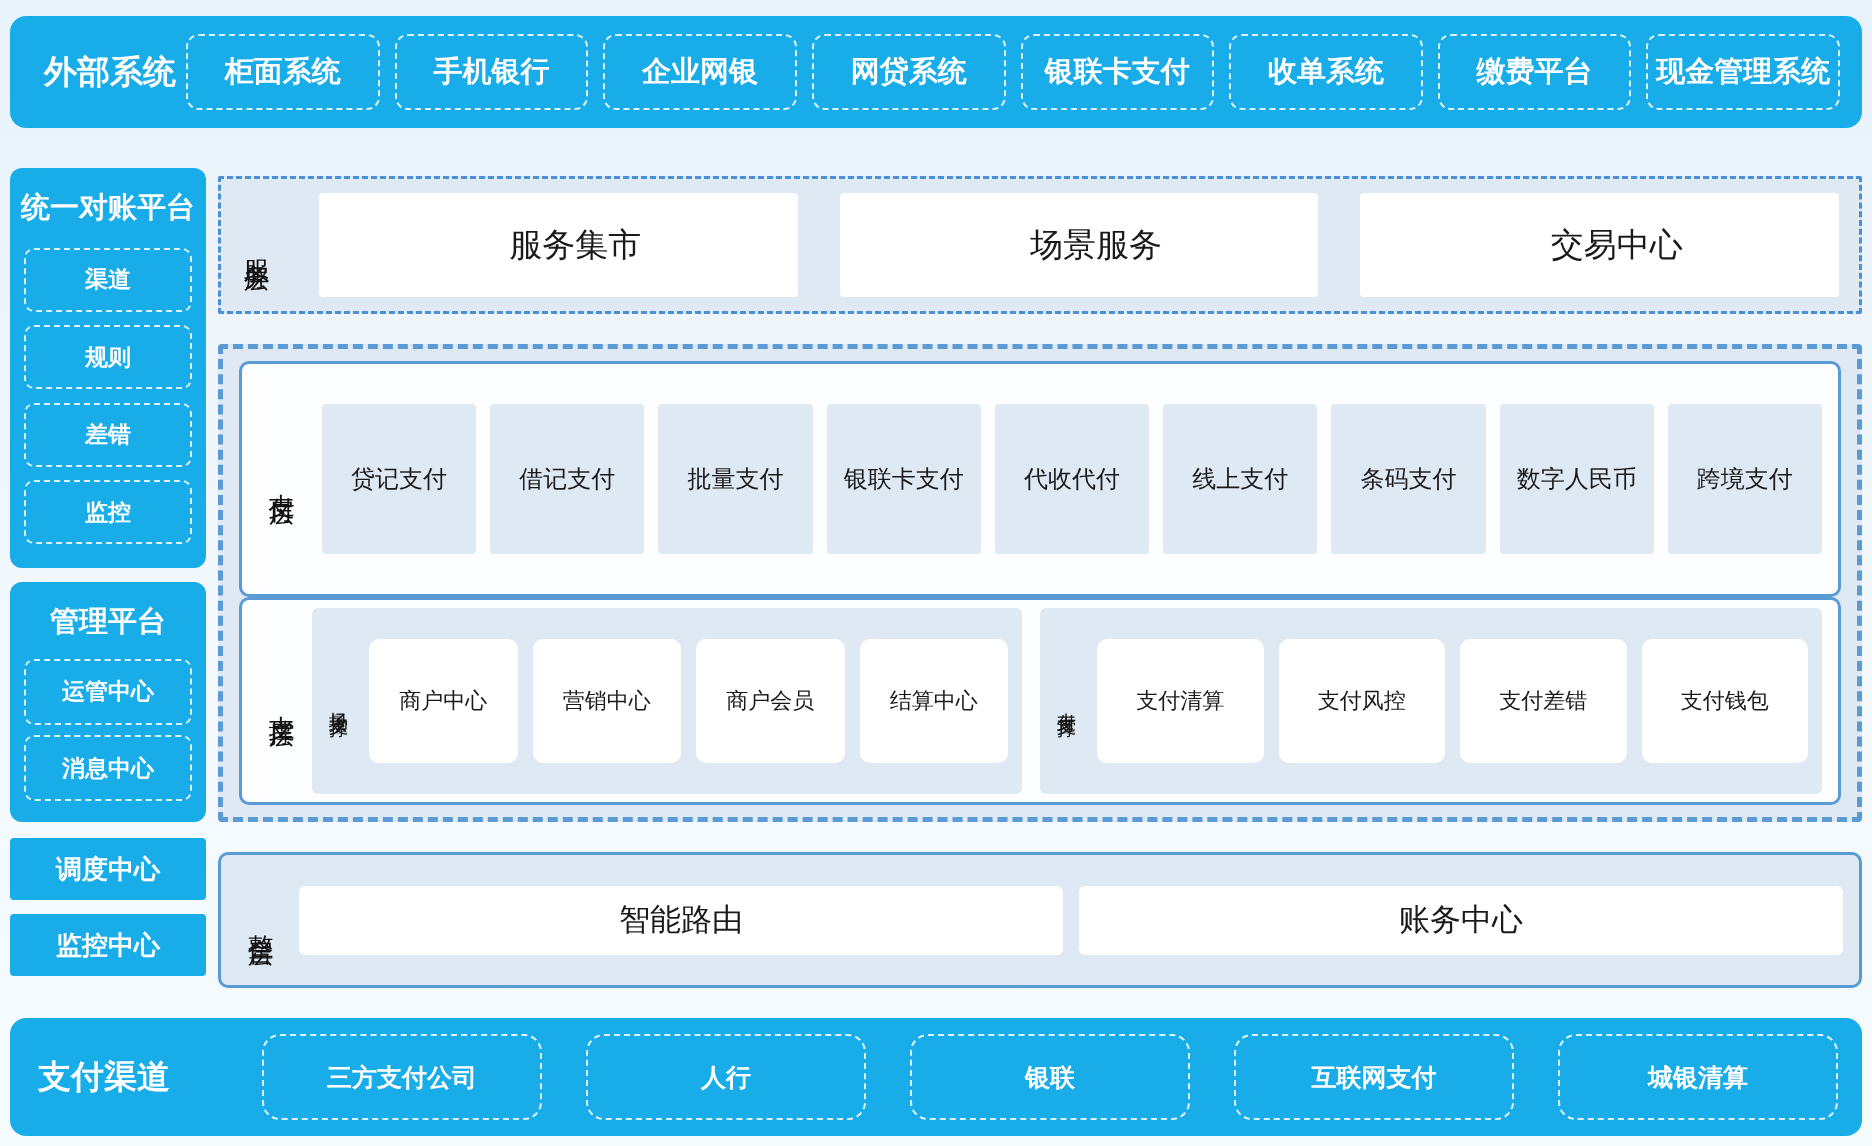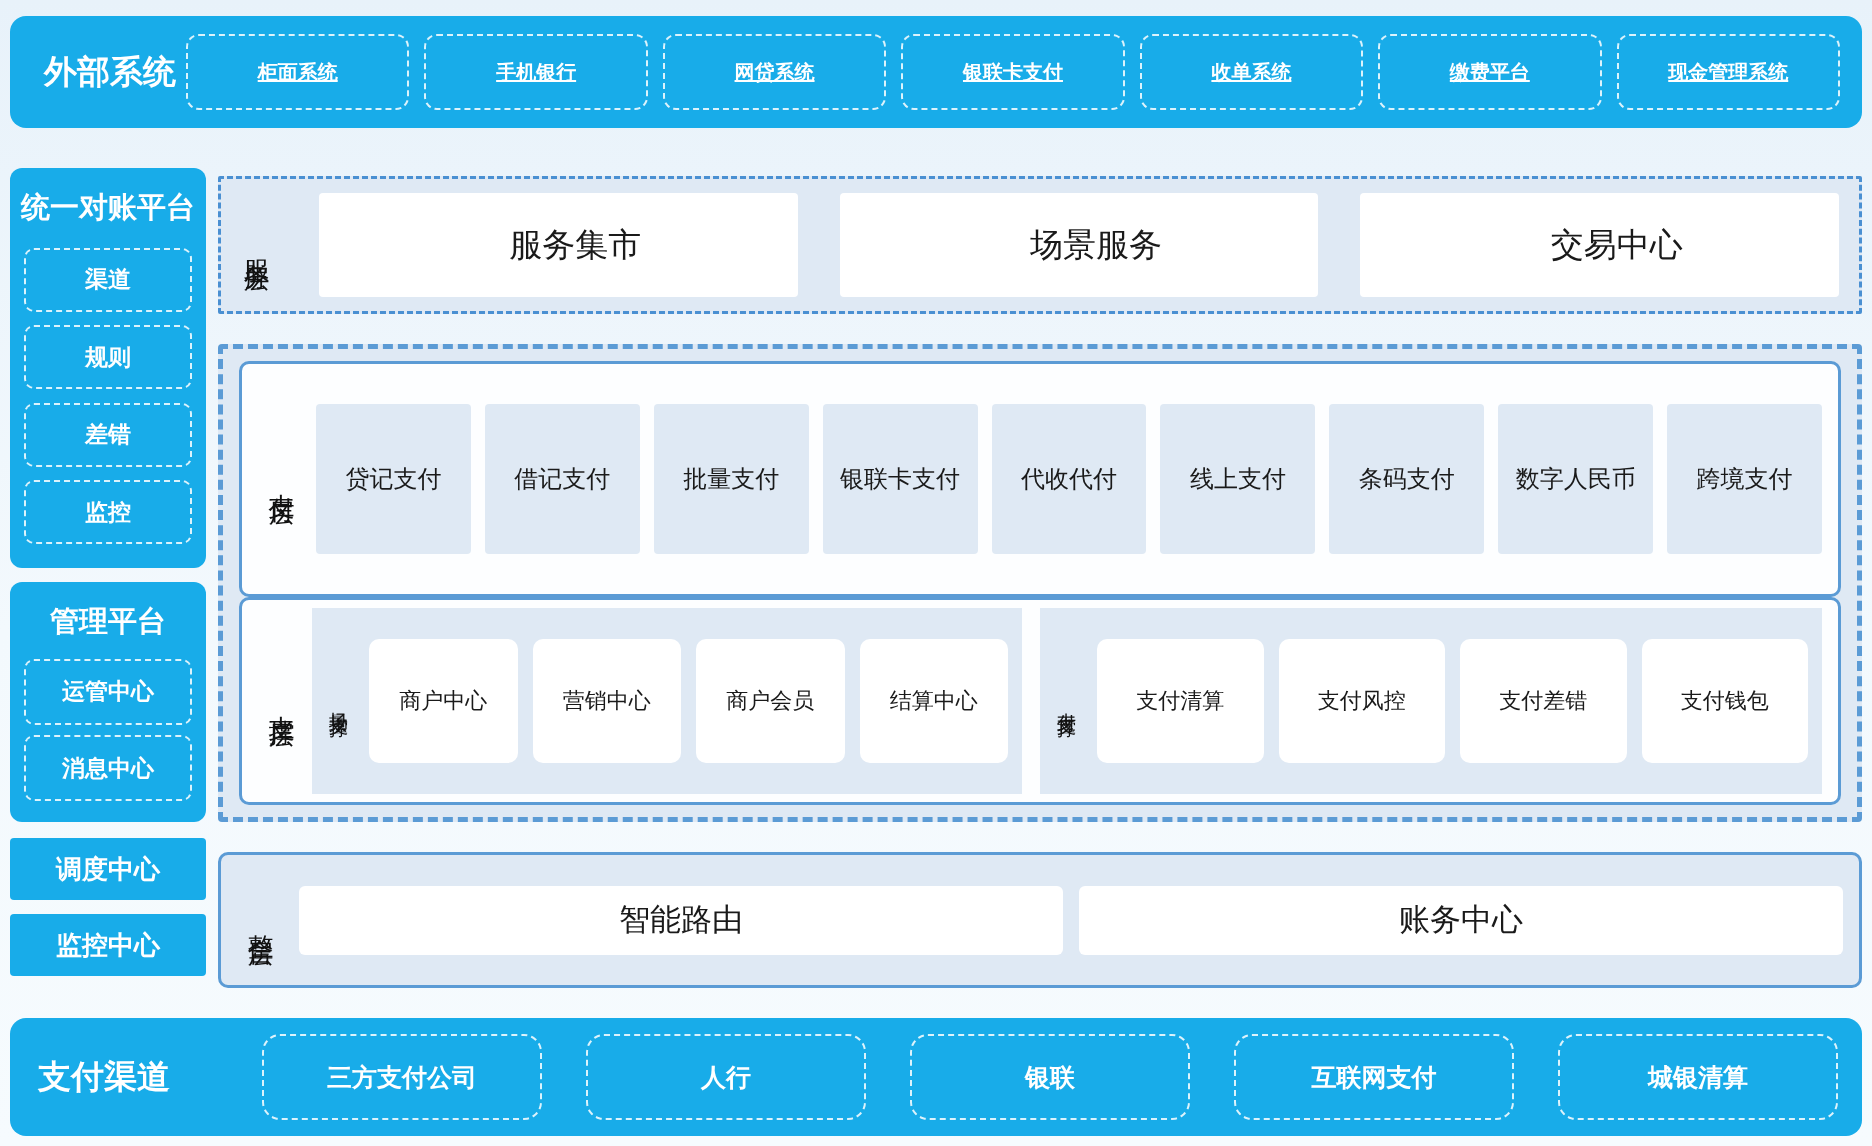--- a/index.html
+++ b/index.html
@@ -20,21 +20,21 @@
   .bar.top .bar-label{width:152px;text-align:center;}
   .bar.bottom .bar-label{width:224px;}
   .bar-items{flex:1;display:flex;align-items:center;}
   .bar.top .bar-items{gap:15px;}
   .bar.bottom .bar-items{gap:44px;align-items:center;}
   .dash-box{
     flex:1;display:flex;align-items:center;justify-content:center;
     border:2.5px dashed rgba(255,255,255,.85);color:#fff;box-sizing:border-box;
     font-weight:600;white-space:nowrap;
   }
-  .bar.top .dash-box{height:76px;border-radius:13px;font-size:20px;text-decoration:underline;}
+  .bar.top .dash-box{height:76px;border-radius:13px;font-size:29px;}
   .bar.bottom .dash-box{height:86px;border-radius:18px;font-size:25px;}
   
   .side-block{
     position:absolute;left:10px;width:196px;background:#18ace9;border-radius:12px;
     box-sizing:border-box;display:flex;flex-direction:column;align-items:center;color:#fff;
   }
   .side-block.recon{top:168px;height:400px;}
   .side-block.mgmt{top:582px;height:240px;}
   .side-title{font-size:29px;font-weight:700;margin-top:20px;white-space:nowrap;letter-spacing:0px;}
   .side-items{flex:1;width:100%;display:flex;flex-direction:column;justify-content:space-evenly;align-items:center;padding:6px 0 10px 0;box-sizing:border-box;}
@@ -66,31 +66,31 @@
   .service .white-box{flex:1;height:100%;font-size:33px;padding-left:34px;}
   .bigdash{
     position:absolute;left:218px;top:344px;width:1644px;height:478px;box-sizing:border-box;
     background:#dfe9f4;border:5px dashed #5b9bd5;border-radius:4px;
     display:flex;flex-direction:column;justify-content:space-between;padding:12px 16px;
   }
   .layer-box{
     background:#fdfeff;border:3px solid #5b9bd5;border-radius:10px;box-sizing:border-box;
     display:flex;align-items:center;padding:0 16px 0 18px;
   }
-  .layer-box.pay{height:257px;gap:12px;}
+  .layer-box.pay{height:257px;gap:18px;}
   .layer-box.sup{height:226px;gap:8px;}
   .layer-box .vlabel{width:44px;}
   .pay-items{flex:1;display:flex;gap:14px;}
   .pay-items .lite-box{
     flex:1;height:150px;background:#dfe9f4;border-radius:4px;
     display:flex;align-items:center;justify-content:center;font-size:24px;white-space:nowrap;
   }
   .sup-groups{flex:1;display:flex;gap:18px;height:186px;}
   .group{
-    background:#dfe9f4;border-radius:0;display:flex;align-items:center;
+    background:#dfe9f4;border-radius:6px;display:flex;align-items:center;
     padding:0 14px 0 12px;gap:15px;box-sizing:border-box;
   }
   .group.g1{flex:0.95;}
   .group.g2{flex:1.05;}
   .group .vlabel{font-size:19px;width:30px;letter-spacing:2px;}
   .group .white-box{flex:1;height:124px;border-radius:10px;font-size:22px;}
   .integ{
     position:absolute;left:218px;top:852px;width:1644px;height:136px;box-sizing:border-box;
     background:#dfe9f4;border:3px solid #5b9bd5;border-radius:10px;
     display:flex;align-items:center;gap:16px;padding:0 16px 0 18px;
@@ -103,20 +103,21 @@
 
 <div class="canvas">
 
   <header class="bar top">
     <div class="bar-label">外部系统</div>
     <div class="bar-items">
       <div class="dash-box">柜面系统</div>
 
       <div class="dash-box">手机银行</div>
 
+      <div class="dash-box">企业网银</div>
 
       <div class="dash-box">网贷系统</div>
 
       <div class="dash-box">银联卡支付</div>
 
       <div class="dash-box">收单系统</div>
 
       <div class="dash-box">缴费平台</div>
 
       <div class="dash-box">现金管理系统</div>

